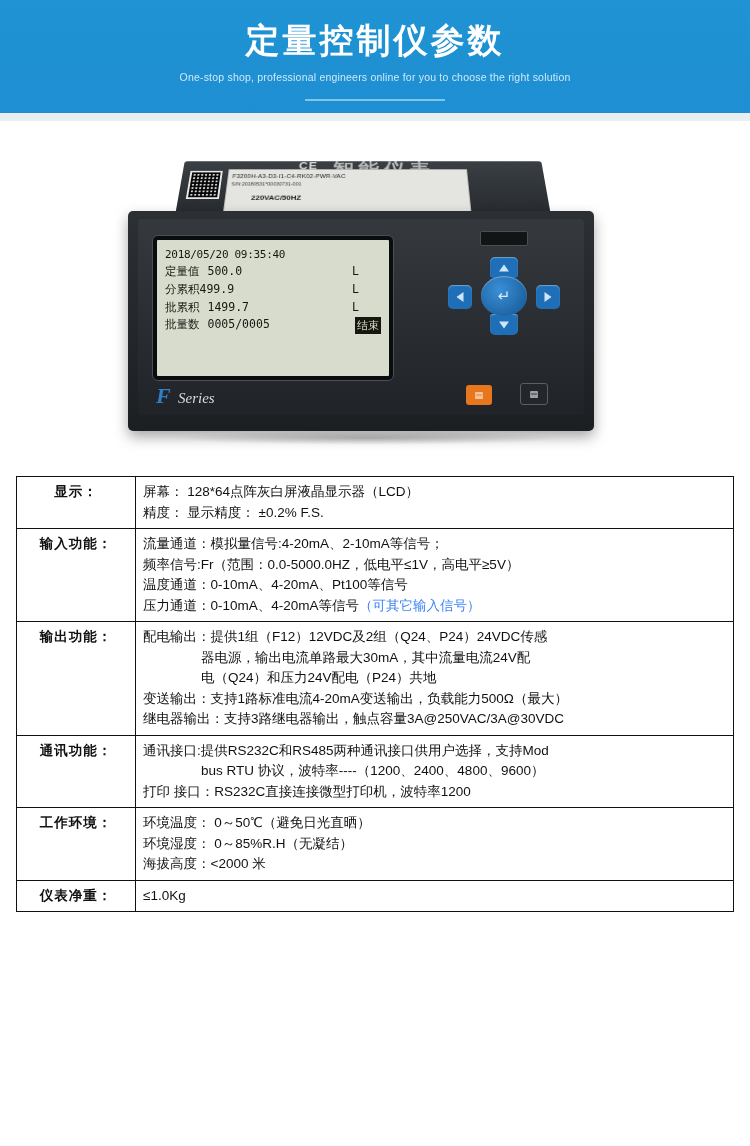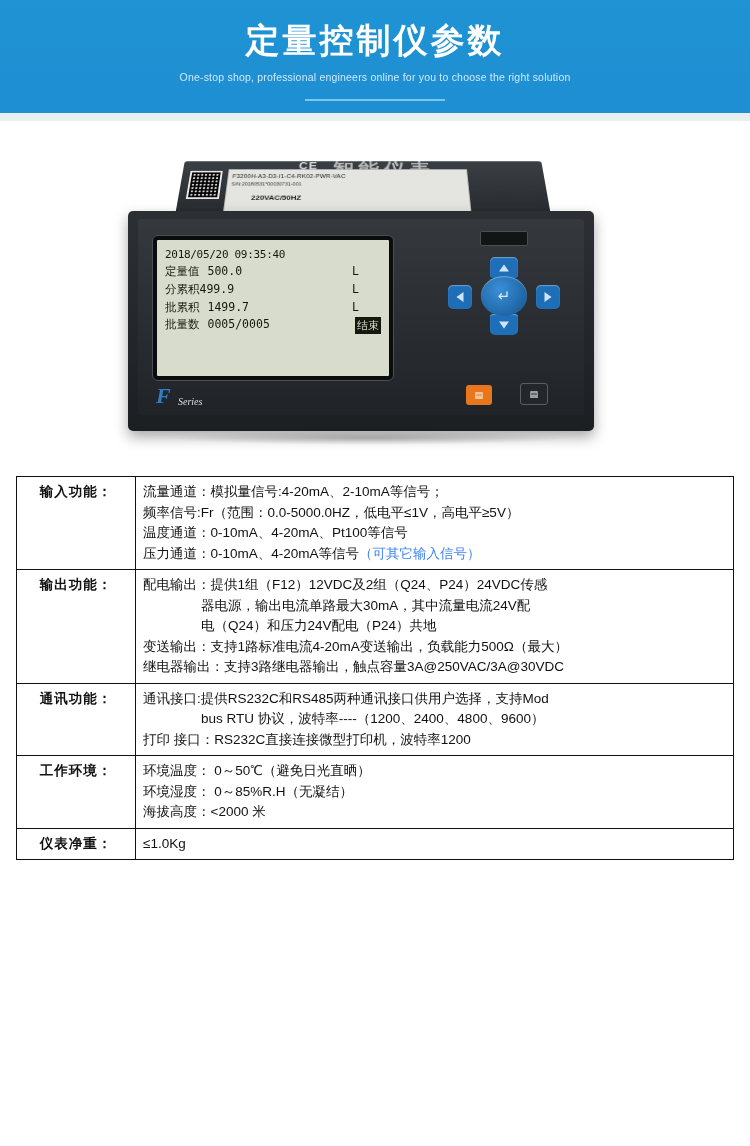--- a/index.html
+++ b/index.html
@@ -196,21 +196,21 @@
     font-size: 22px;
     font-style: italic;
     font-weight: bold;
     color: #2f7fc4;
     font-family: "Liberation Serif", serif;
   }
   .brand-series {
     position: absolute;
     left: 40px;
     bottom: 8px;
-    font-size: 10px;
+    font-size: 15px;
     font-style: italic;
     color: #dcdcdc;
     font-family: "Liberation Serif", serif;
   }
 
   
   .nav-pad {
     position: absolute;
     right: 24px;
     top: 38px;
@@ -394,20 +394,27 @@
         </div>
       </div>
     </div>
     <div class="dev-shadow"></div>
   </div>
 </div>
 
 <div class="spec-wrap">
   <table class="spec">
     <tbody>
+      <tr>
+        <td class="key">显示：</td>
+        <td class="val">
+          <span class="line ind1">屏幕： 128*64点阵灰白屏液晶显示器（LCD）</span>
+          <span class="line ind1">精度： 显示精度： ±0.2% F.S.</span>
+        </td>
+      </tr>
 
 
       <tr>
         <td class="key">输入功能：</td>
         <td class="val">
           <span class="line ind1">流量通道：模拟量信号:4-20mA、2-10mA等信号；</span>
           <span class="line ind1">频率信号:Fr（范围：0.0-5000.0HZ，低电平≤1V，高电平≥5V）</span>
           <span class="line ind1">温度通道：0-10mA、4-20mA、Pt100等信号</span>
           <span class="line ind1"><span>压力通道：0-10mA、4-20mA等信号</span><span class="note-blue">（可其它输入信号）</span></span>
         </td>

